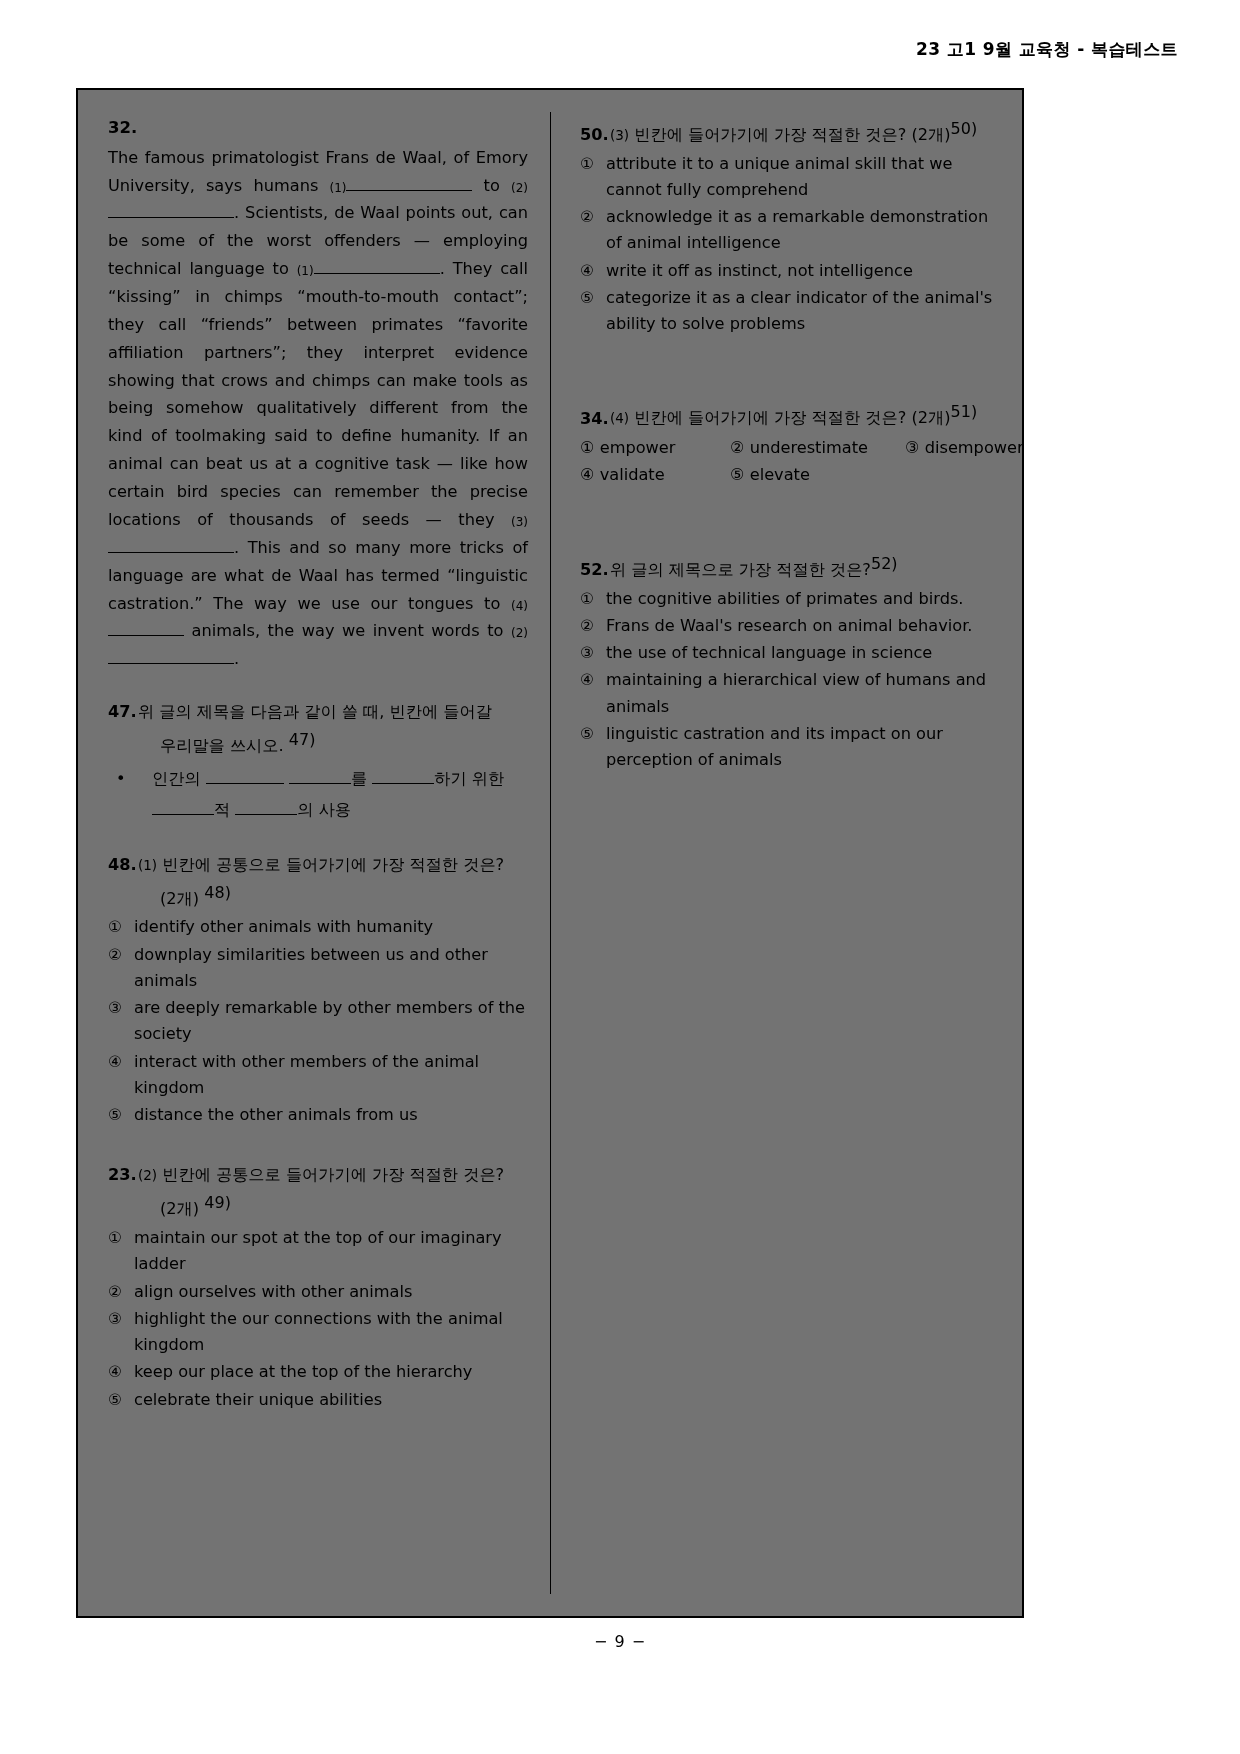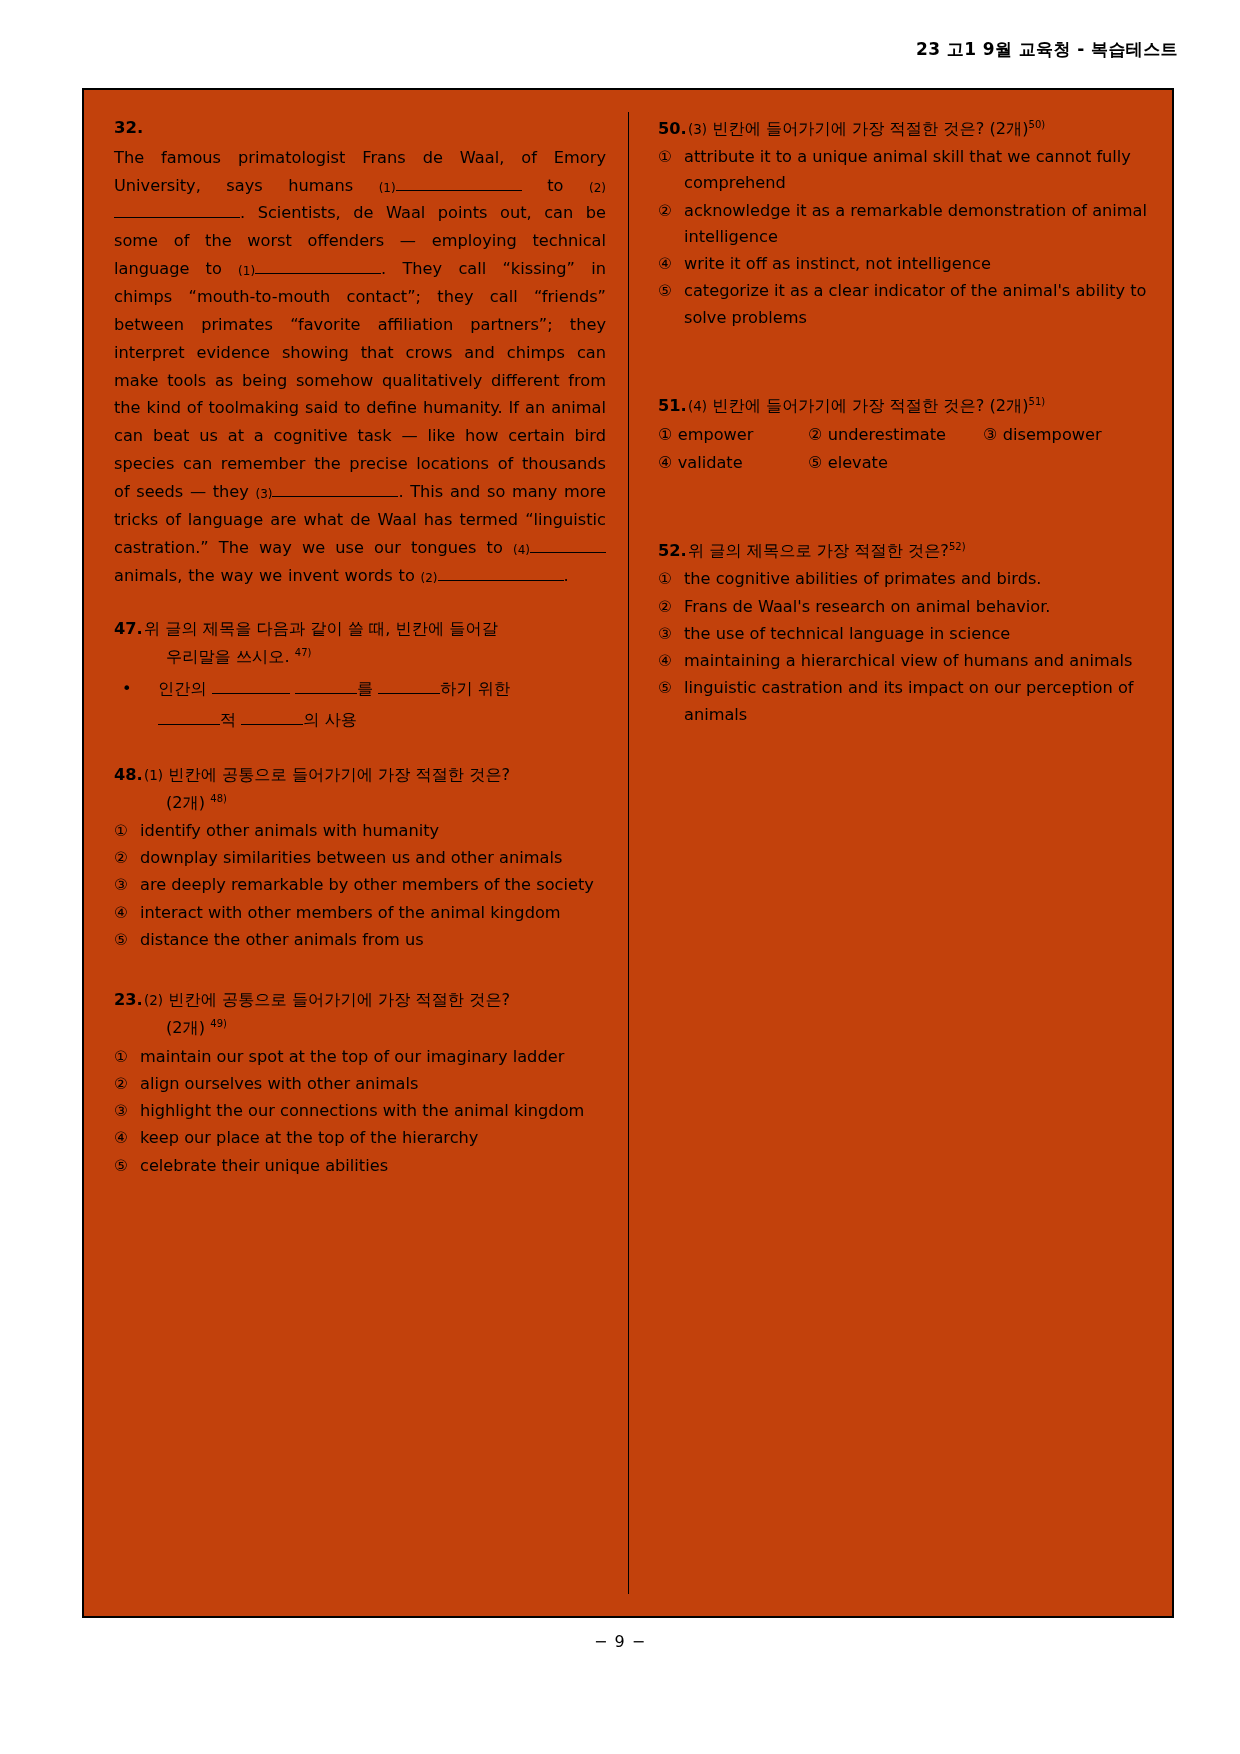--- a/index.html
+++ b/index.html
@@ -33,25 +33,24 @@
     font-weight: bold;
     letter-spacing: 0.4px;
     white-space: nowrap;
   }
 
   
   .frame {
     position: absolute;
     left: 76px;
     top: 88px;
-    width: 1092px;
+    width: 948px;
     height: 1530px;
     border: 2px solid #000;
-    background: #c2410c;
-    margin-left: 6px;
+    background: #737373;
   }
 
   .columns {
     position: absolute;
     inset: 0;
     display: flex;
   }
   .col {
     position: relative;
     padding: 26px 26px 20px 26px;
@@ -122,21 +121,21 @@
     width: 30px;
     margin-left: -30px;
   }
   .q-head .paren {
     font-size: 13.5px;
   }
   .q-head .cnt {
     font-size: 16.2px;
   }
   .ref {
-    font-size: 10px;
+    font-size: 16px;
     vertical-align: super;
   }
   .q-head-2 {
     padding-left: 30px;
     font-size: 16.2px;
     line-height: 1.62;
     margin: 0;
   }
   .q-head-2.indent-extra { padding-left: 52px; }
 
@@ -294,21 +293,21 @@
           <ul class="choices">
             <li><span class="marker">①</span><span class="ctext">attribute it to a unique animal skill that we cannot fully comprehend</span></li>
             <li><span class="marker">②</span><span class="ctext">acknowledge it as a remarkable demonstration of animal intelligence</span></li>
             <li><span class="marker">④</span><span class="ctext">write it off as instinct, not intelligence</span></li>
             <li><span class="marker">⑤</span><span class="ctext">categorize it as a clear indicator of the animal's ability to solve problems</span></li>
           </ul>
         </div>
 
         <div class="q" style="margin-top:62px">
           <div class="q-head">
-            <span class="qnum">51.</span><span class="paren">(4)</span>
+            <span class="qnum">34.</span><span class="paren">(4)</span>
             <span>빈칸에 들어가기에 가장 적절한 것은?</span>
             <span class="cnt">(2개)</span><span class="ref">51)</span>
           </div>
           <div class="choices-inline">
             <span class="row">
               <span class="cell ci-w1"><span class="marker">①</span> <span>empower</span></span><span class="cell ci-w2"><span class="marker">②</span> <span>underestimate</span></span><span class="cell"><span class="marker">③</span> <span>disempower</span></span>
             </span>
             <span class="row">
               <span class="cell ci-w1"><span class="marker">④</span> <span>validate</span></span><span class="cell ci-w2"><span class="marker">⑤</span> <span>elevate</span></span>
             </span>

